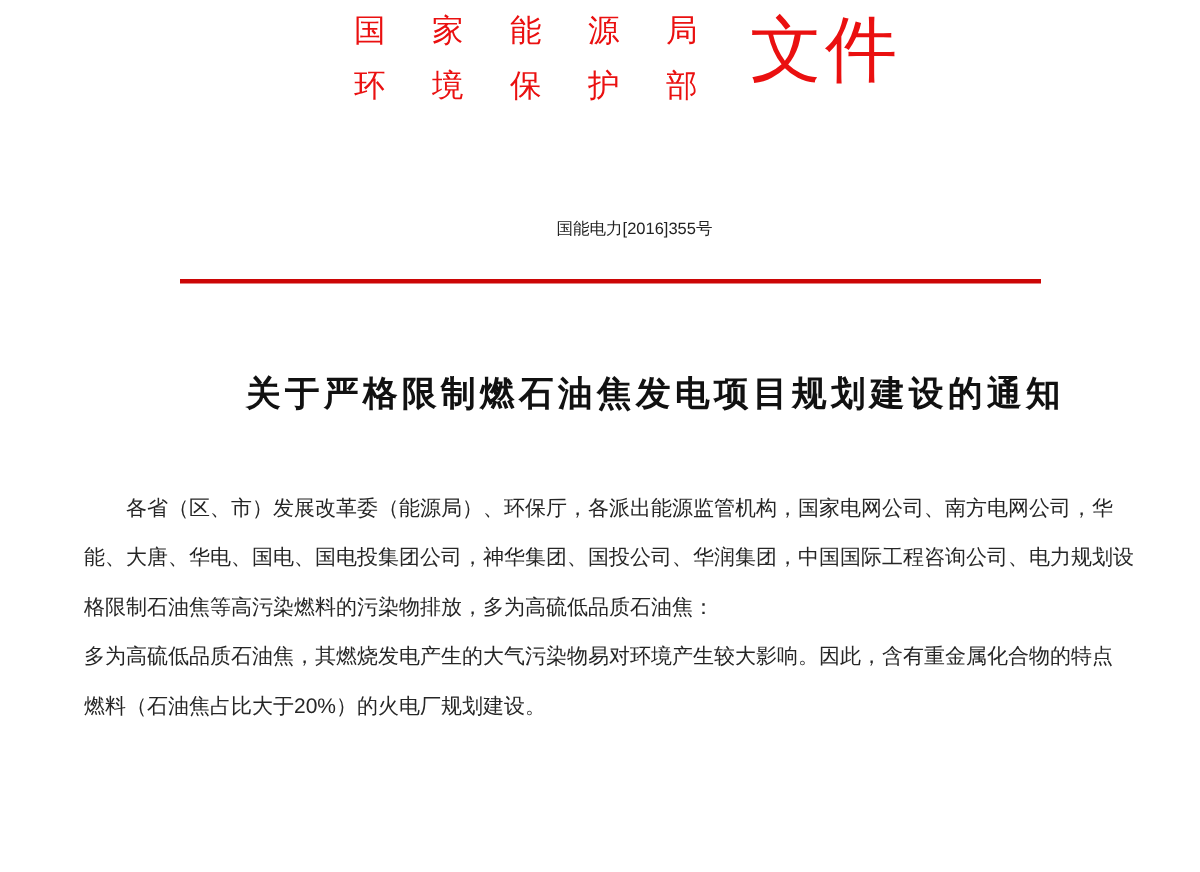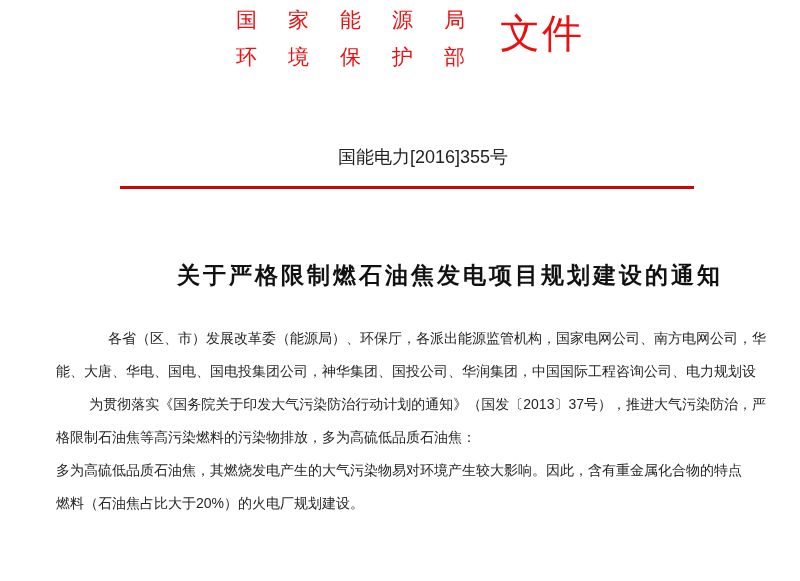--- a/index.html
+++ b/index.html
@@ -27,54 +27,54 @@
     line-height: 37px;
     letter-spacing: 31px;
     white-space: nowrap;
   }
   .doc-type {
     position: absolute;
     left: 500px;
     top: 8px;
     color: #ea1010;
     font-family: "Liberation Serif", "DejaVu Serif", serif;
-    font-size: 40px;
+    font-size: 48px;
     line-height: 52px;
     letter-spacing: 2px;
     white-space: nowrap;
   }
 
   
   .doc-number {
     position: absolute;
     top: 145px;
     left: 423px;
     transform: translateX(-50%);
-    font-size: 18px;
+    font-size: 11px;
     color: #222222;
     white-space: nowrap;
   }
 
   
   .red-divider {
     position: absolute;
     top: 186px;
     left: 120px;
     width: 574px;
     height: 3px;
     background: #cc0606;
   }
 
   
   .title {
     position: absolute;
     top: 243px;
     left: 433px;
     transform: translateX(-50%);
-    margin: 17px;
+    margin: 4px;
     font-family: "Liberation Serif", "DejaVu Serif", serif;
     font-weight: bold;
     font-size: 23px;
     letter-spacing: 3px;
     color: #111111;
     white-space: nowrap;
   }
 
   
   .body-block {
@@ -89,21 +89,20 @@
   .para {
     margin: 0;
     padding: 0;
   }
   .line {
     display: block;
     white-space: nowrap;
   }
   .line.indent {
     padding-left: 28px;
-    text-align: right;
   }
 </style>
 </head>
 <body>
 
 <div class="page">
 
   <div class="letterhead">
     <div class="agency">
       <div class="agency-line">国家能源局</div>
@@ -119,21 +118,20 @@
   <h1 class="title">关于严格限制燃石油焦发电项目规划建设的通知</h1>
 
   <div class="body-block">
 
     <p class="para">
       <span class="line indent">各省（区、市）发展改革委（能源局）、环保厅，各派出能源监管机构，国家电网公司、南方电网公司，华</span>
       <span class="line">能、大唐、华电、国电、国电投集团公司，神华集团、国投公司、华润集团，中国国际工程咨询公司、电力规划设</span>
     </p>
 
     <p class="para">
-      <span class="line indent">为贯彻落实《国务院关于印发大气污染防治行动计划的通知》（国发〔2013〕37号），推进大气污染防治，严</span>
       <span class="line">格限制石油焦等高污染燃料的污染物排放，多为高硫低品质石油焦：</span>
     </p>
 
     <p class="para">
       <span class="line">多为高硫低品质石油焦，其燃烧发电产生的大气污染物易对环境产生较大影响。因此，含有重金属化合物的特点</span>
       <span class="line">燃料（石油焦占比大于20%）的火电厂规划建设。</span>
     </p>
 
   </div>
 

